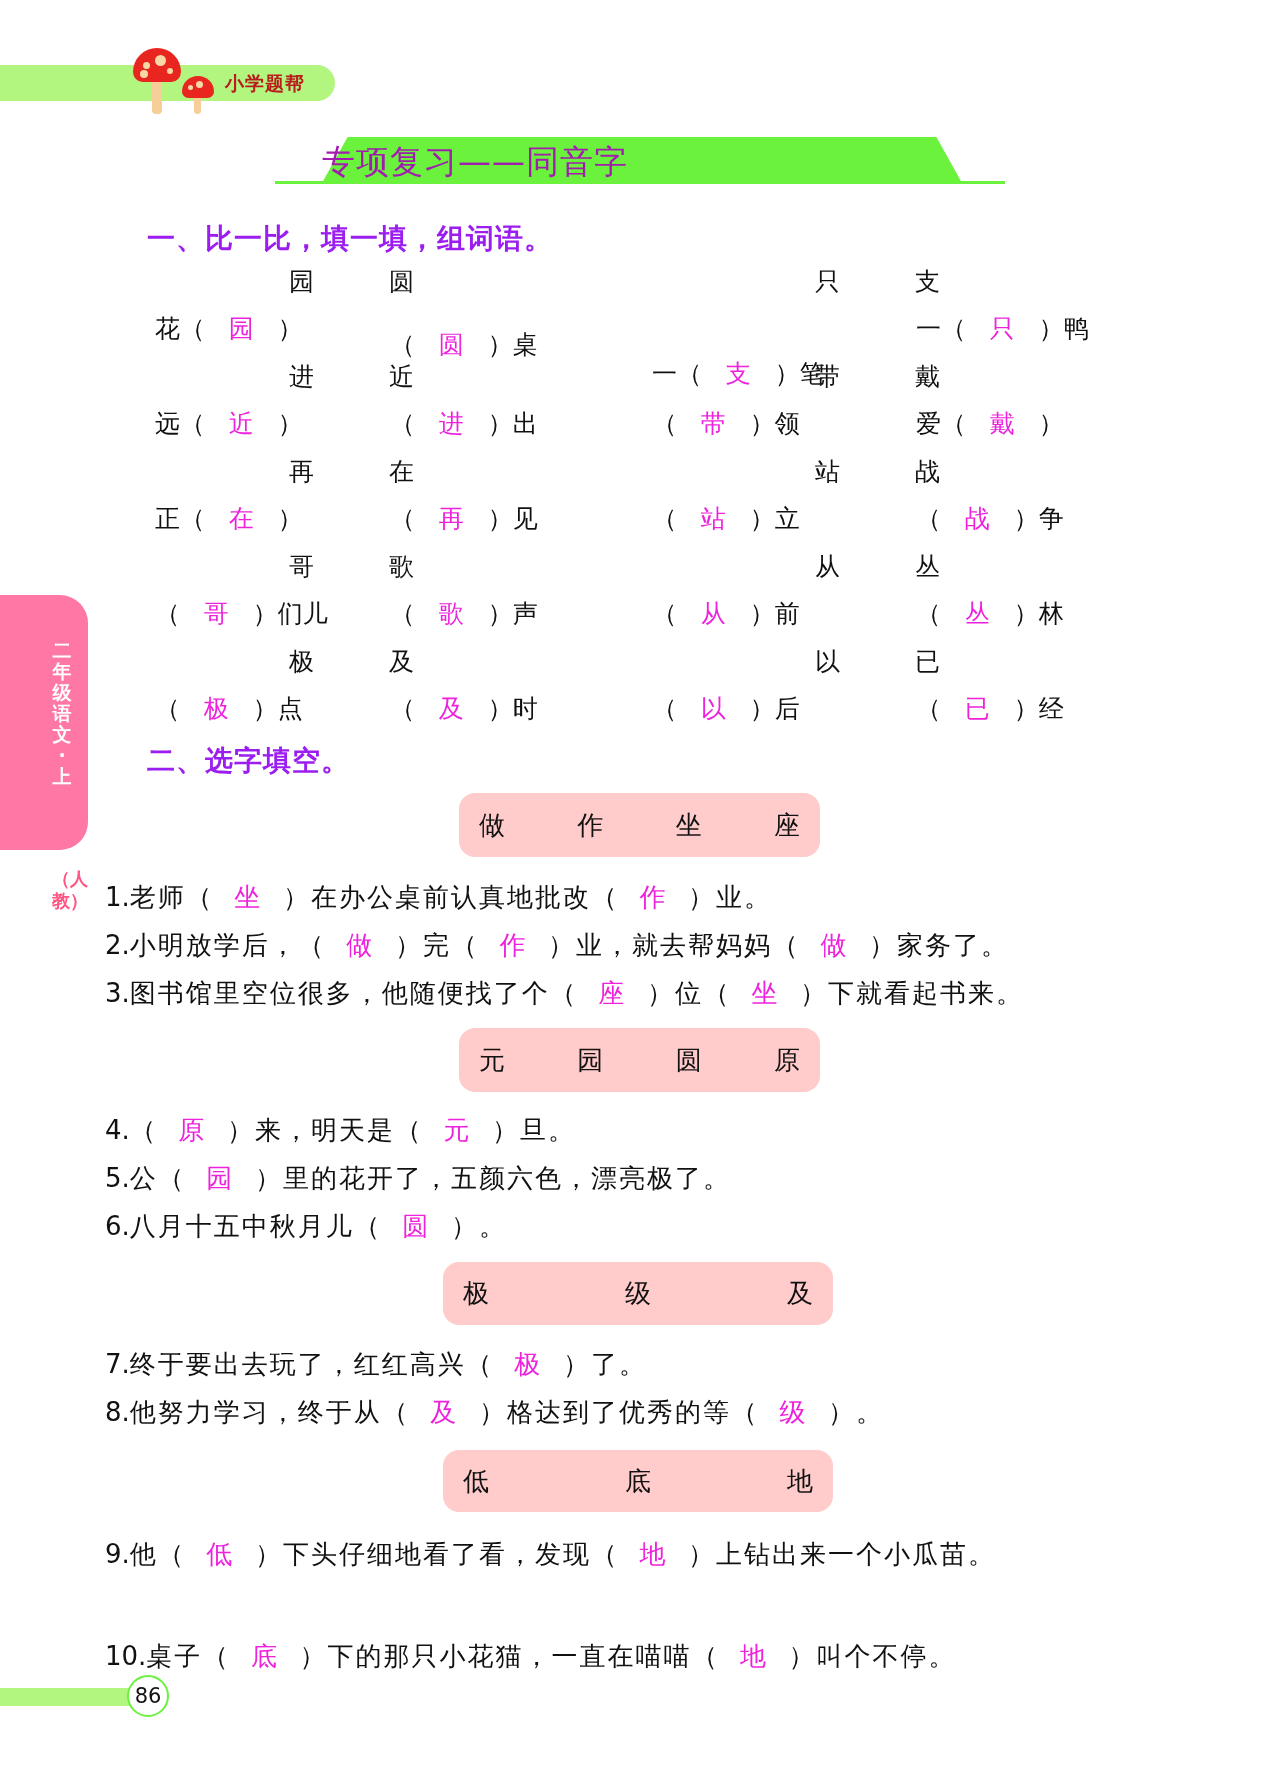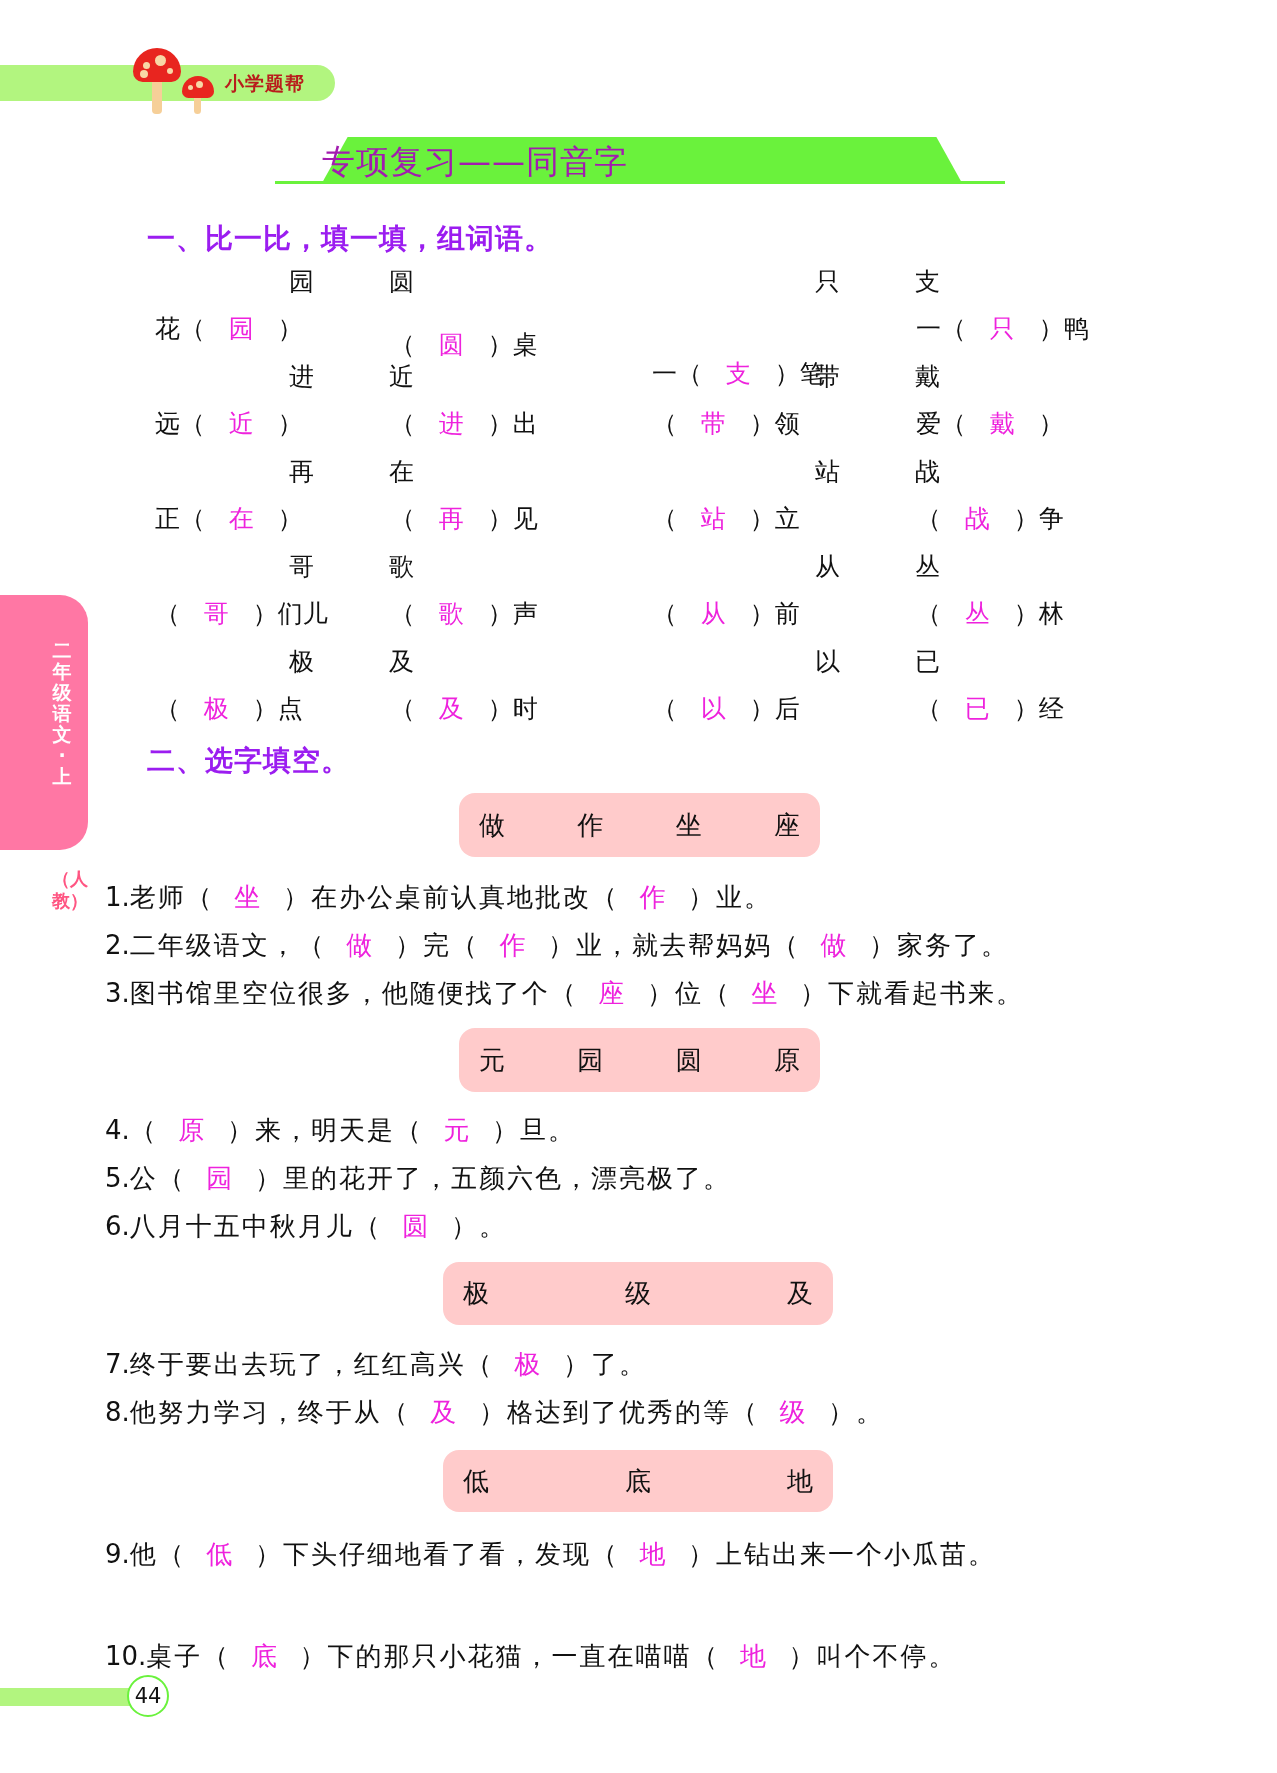--- a/index.html
+++ b/index.html
@@ -140,25 +140,25 @@
       <span>及</span>
     </div>
     <div class="choice-box" style="left:443px;top:1450px;width:390px;height:62px;">
       <span>低</span>
       <span>底</span>
       <span>地</span>
     </div>
   </div>
 <div id="sentences">
     <div class="sentence" style="top:880px;"><span class="num">1.</span><span>老师（</span><span class="ans">  坐  </span><span>）在办公桌前认真地批改（</span><span class="ans">  作  </span><span>）业。</span></div>
-    <div class="sentence" style="top:928px;"><span class="num">2.</span><span>二年级语文，（</span><span class="ans">  做  </span><span>）完（</span><span class="ans">  作  </span><span>）业，就去帮妈妈（</span><span class="ans">  做  </span><span>）家务了。</span></div>
+    <div class="sentence" style="top:928px;"><span class="num">2.</span><span>小明放学后，（</span><span class="ans">  做  </span><span>）完（</span><span class="ans">  作  </span><span>）业，就去帮妈妈（</span><span class="ans">  做  </span><span>）家务了。</span></div>
     <div class="sentence" style="top:976px;"><span class="num">3.</span><span>图书馆里空位很多，他随便找了个（</span><span class="ans">  座  </span><span>）位（</span><span class="ans">  坐  </span><span>）下就看起书来。</span></div>
     <div class="sentence" style="top:1113px;"><span class="num">4.</span><span>（</span><span class="ans">  原  </span><span>）来，明天是（</span><span class="ans">  元  </span><span>）旦。</span></div>
     <div class="sentence" style="top:1161px;"><span class="num">5.</span><span>公（</span><span class="ans">  园  </span><span>）里的花开了，五颜六色，漂亮极了。</span></div>
     <div class="sentence" style="top:1209px;"><span class="num">6.</span><span>八月十五中秋月儿（</span><span class="ans">  圆  </span><span>）。</span></div>
     <div class="sentence" style="top:1347px;"><span class="num">7.</span><span>终于要出去玩了，红红高兴（</span><span class="ans">  极  </span><span>）了。</span></div>
     <div class="sentence" style="top:1395px;"><span class="num">8.</span><span>他努力学习，终于从（</span><span class="ans">  及  </span><span>）格达到了优秀的等（</span><span class="ans">  级  </span><span>）。</span></div>
     <div class="sentence" style="top:1537px;"><span class="num">9.</span><span>他（</span><span class="ans">  低  </span><span>）下头仔细地看了看，发现（</span><span class="ans">  地  </span><span>）上钻出来一个小瓜苗。</span></div>
     <div class="sentence" style="top:1639px;"><span class="num">10.</span><span>桌子（</span><span class="ans">  底  </span><span>）下的那只小花猫，一直在喵喵（</span><span class="ans">  地  </span><span>）叫个不停。</span></div>
   </div>
 
 <div class="footer-bar"></div>
-<div class="page-circle">44</div>
+<div class="page-circle">86</div>
 
 </body></html>

